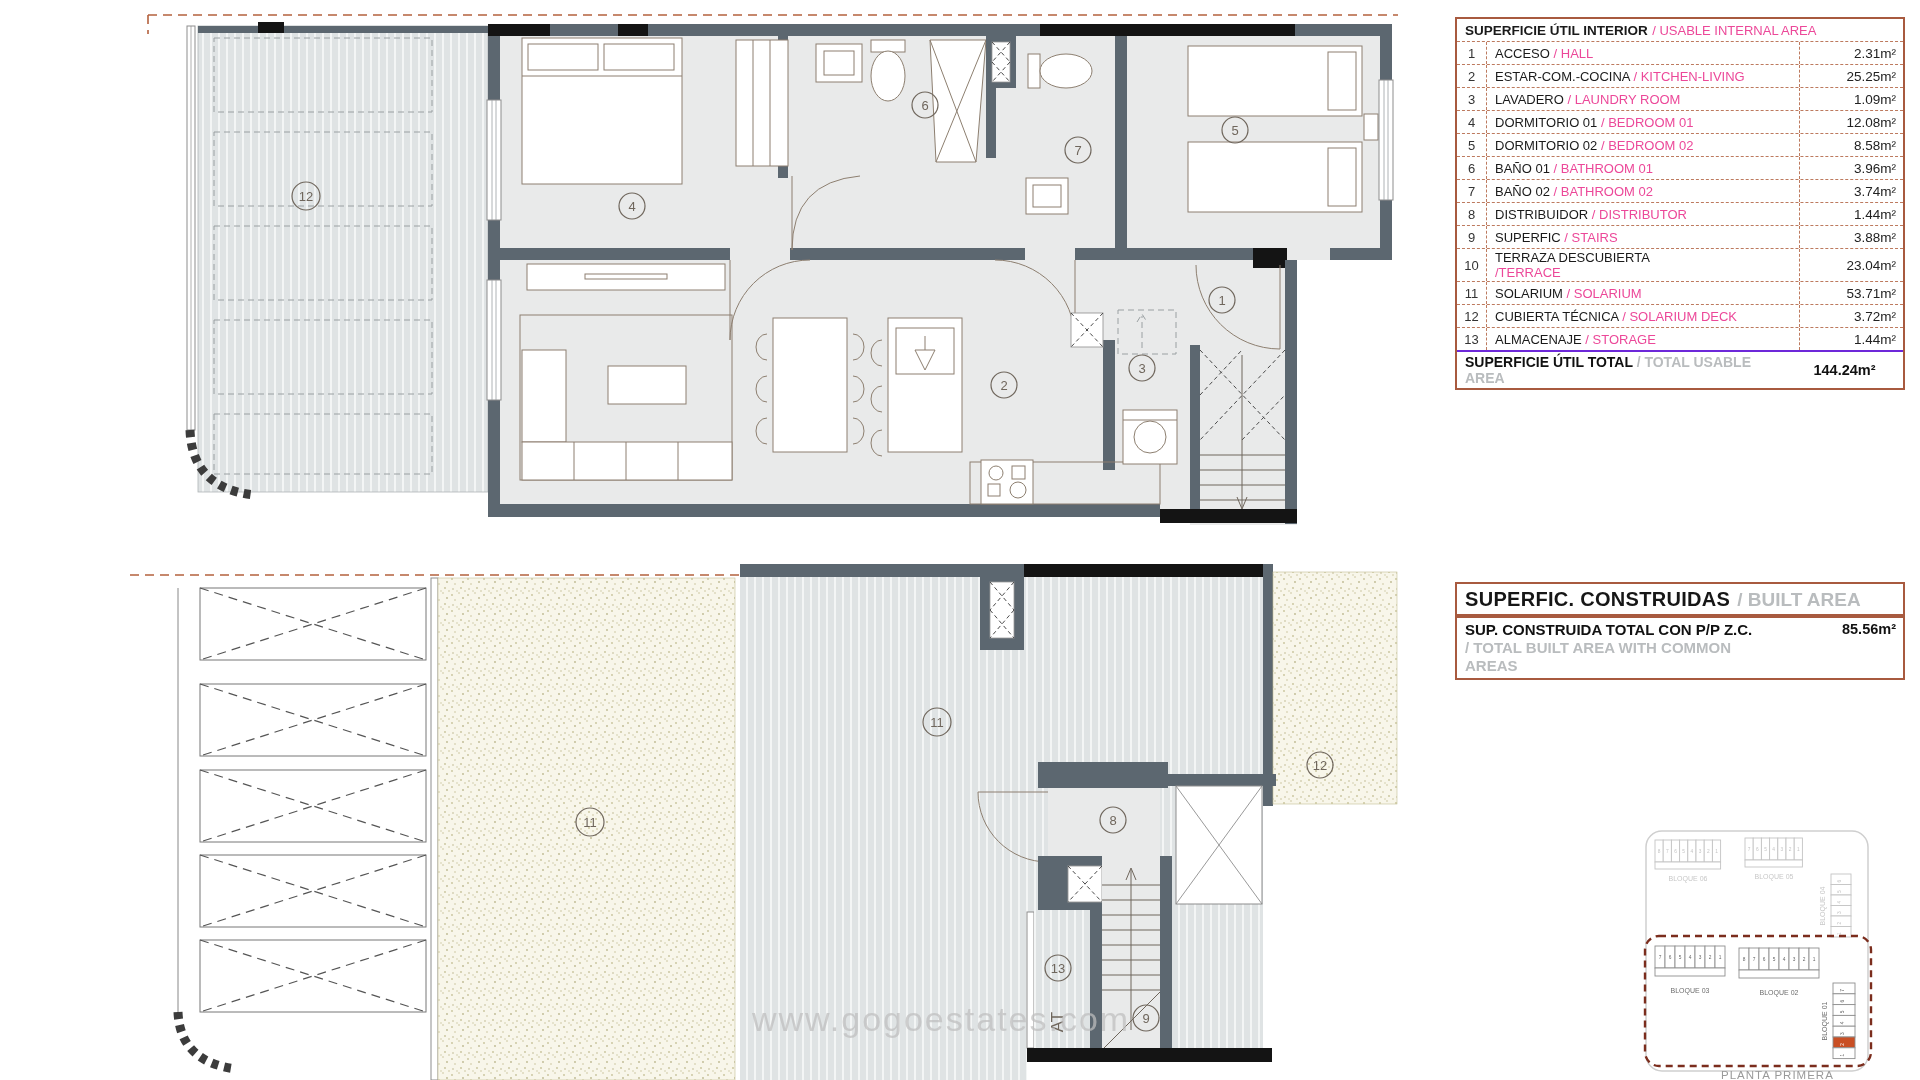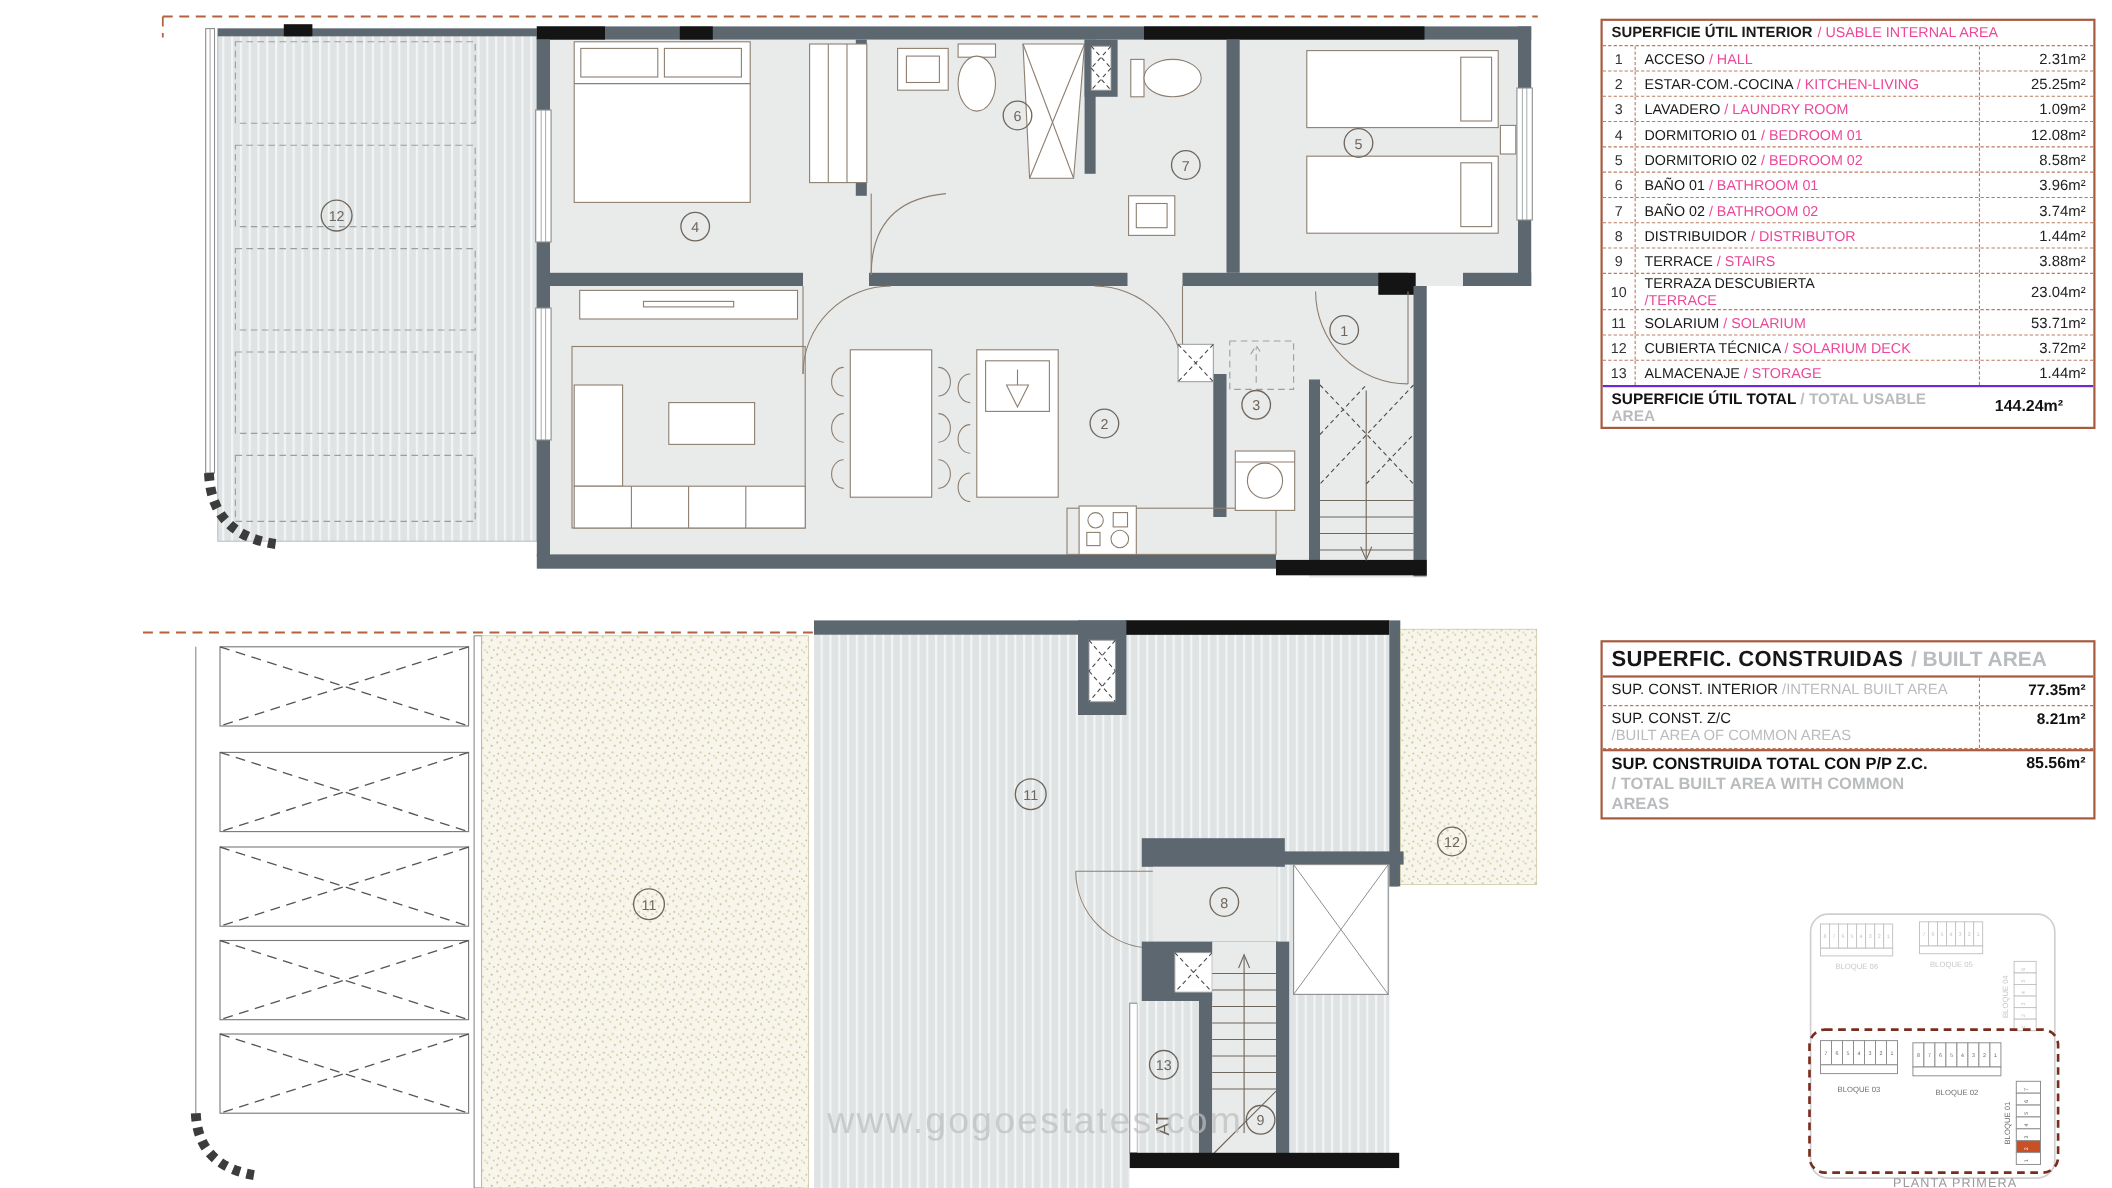--- a/index.html
+++ b/index.html
@@ -437,21 +437,21 @@
         <div class="u-name"><span>BAÑO 02</span> <span class="en">/ BATHROOM 02</span></div>
         <div class="u-val">3.74m²</div>
       </div>
       <div class="u-row">
         <div class="u-num">8</div>
         <div class="u-name"><span>DISTRIBUIDOR</span> <span class="en">/ DISTRIBUTOR</span></div>
         <div class="u-val">1.44m²</div>
       </div>
       <div class="u-row">
         <div class="u-num">9</div>
-        <div class="u-name"><span>TERRACE</span> <span class="en">/ STAIRS</span></div>
+        <div class="u-name"><span>SUPERFIC</span> <span class="en">/ STAIRS</span></div>
         <div class="u-val">3.88m²</div>
       </div>
       <div class="u-row">
         <div class="u-num">10</div>
         <div class="u-name"><span>TERRAZA DESCUBIERTA</span><br><span class="en">/TERRACE</span></div>
         <div class="u-val">23.04m²</div>
       </div>
       <div class="u-row">
         <div class="u-num">11</div>
         <div class="u-name"><span>SOLARIUM</span> <span class="en">/ SOLARIUM</span></div>
@@ -475,30 +475,20 @@
     </div>
     <div class="val">144.24m²</div>
   </div>
 </div>
 
 <div class="area-table" style="left:1455px;top:582px">
   <div class="t-head">
     <span class="es" style="font-size:20px">SUPERFIC. CONSTRUIDAS</span>
     <span class="en" style="font-size:19px">/ BUILT AREA</span>
   </div>
-  <div>
-      <div class="b-row">
-        <div class="name"><span>SUP. CONST. INTERIOR</span> <span class="en">/INTERNAL BUILT AREA</span></div>
-        <div class="val">77.35m²</div>
-      </div>
-      <div class="b-row">
-        <div class="name"><span>SUP. CONST. Z/C</span><br><span class="en">/BUILT AREA OF COMMON AREAS</span></div>
-        <div class="val">8.21m²</div>
-      </div>
-    </div>
   <div class="b-total">
     <div class="name">
       <span>SUP. CONSTRUIDA TOTAL CON P/P Z.C.</span><br>
       <span class="en">/ TOTAL BUILT AREA WITH COMMON AREAS</span>
     </div>
     <div class="val">85.56m²</div>
   </div>
 </div>
 
 <svg class="abs" style="left:1643px;top:828px" width="272" height="252" viewBox="0 0 272 252">

